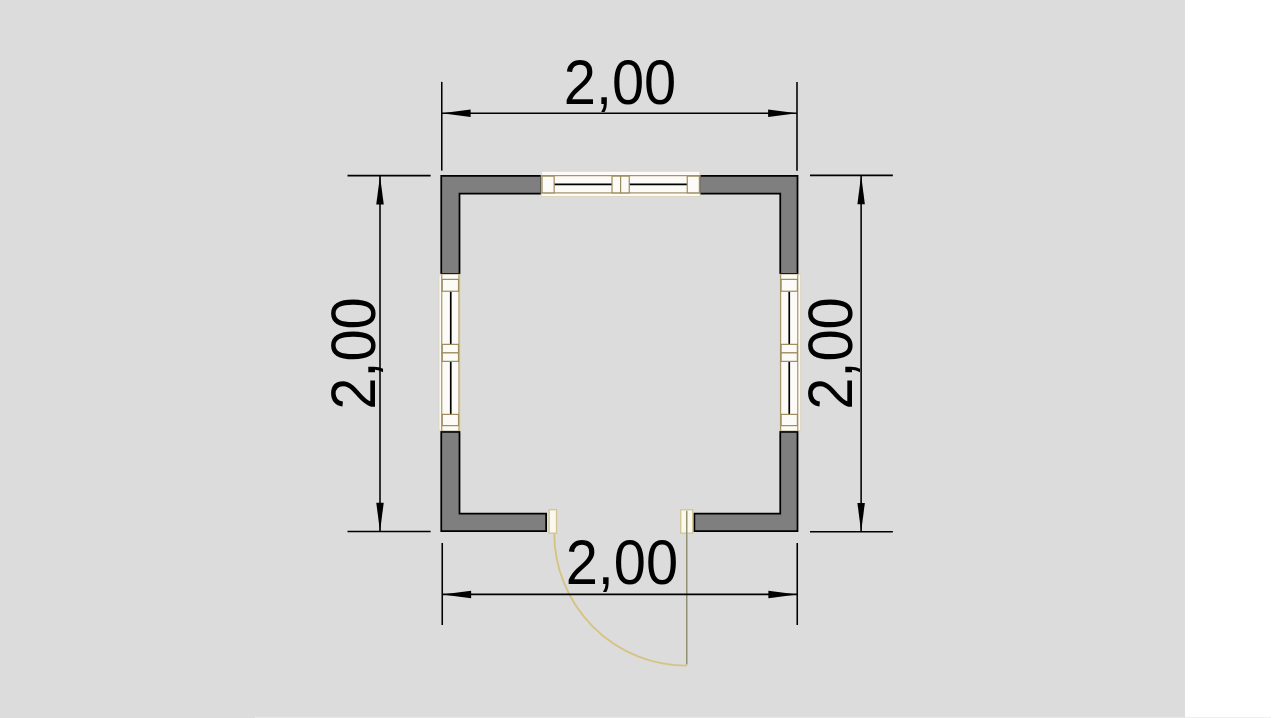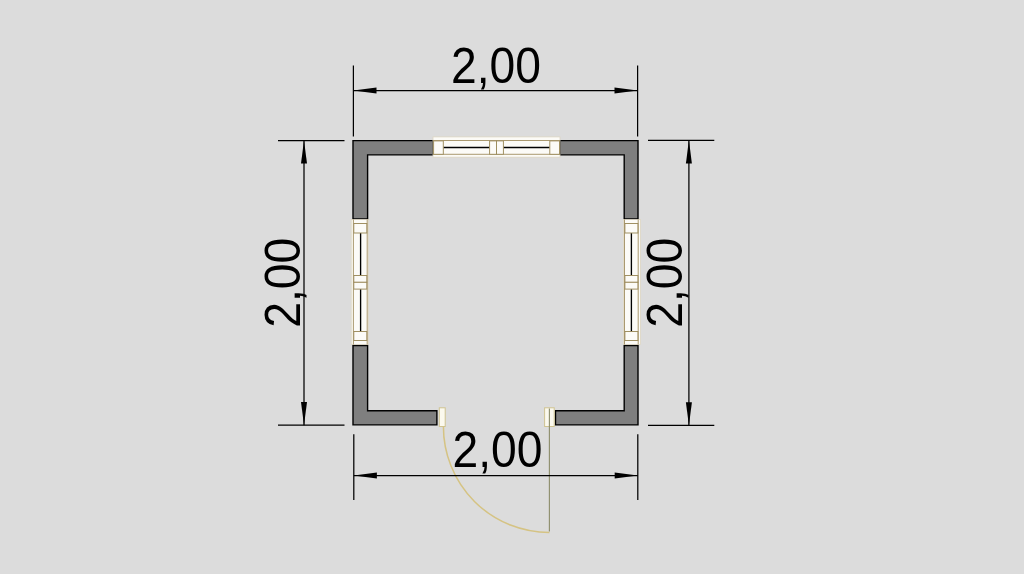--- a/index.html
+++ b/index.html
@@ -1,16 +1,16 @@
 <!DOCTYPE html>
 <html><head>
 <meta charset="utf-8">
 <style>
   html,body{margin:0;padding:0;}
-  #c{position:relative;width:1024px;height:574px;background:#dcdcdc;overflow:hidden;}
+  #c{position:relative;width:948px;height:574px;background:#dcdcdc;overflow:hidden;}
   text{font-family:"Liberation Sans",sans-serif;fill:#000;}
 </style>
 </head>
 <body>
 <div id="c">
 <svg width="1024" height="574" viewBox="0 0 1024 574">
 
   <g fill="#7f7f7f" stroke="#000" stroke-width="1.4" stroke-linejoin="miter">
 
     <path d="M 353 140.6 L 433 140.6 L 433 154.9 L 367.6 154.9 L 367.6 219 L 353 219 Z"></path>

